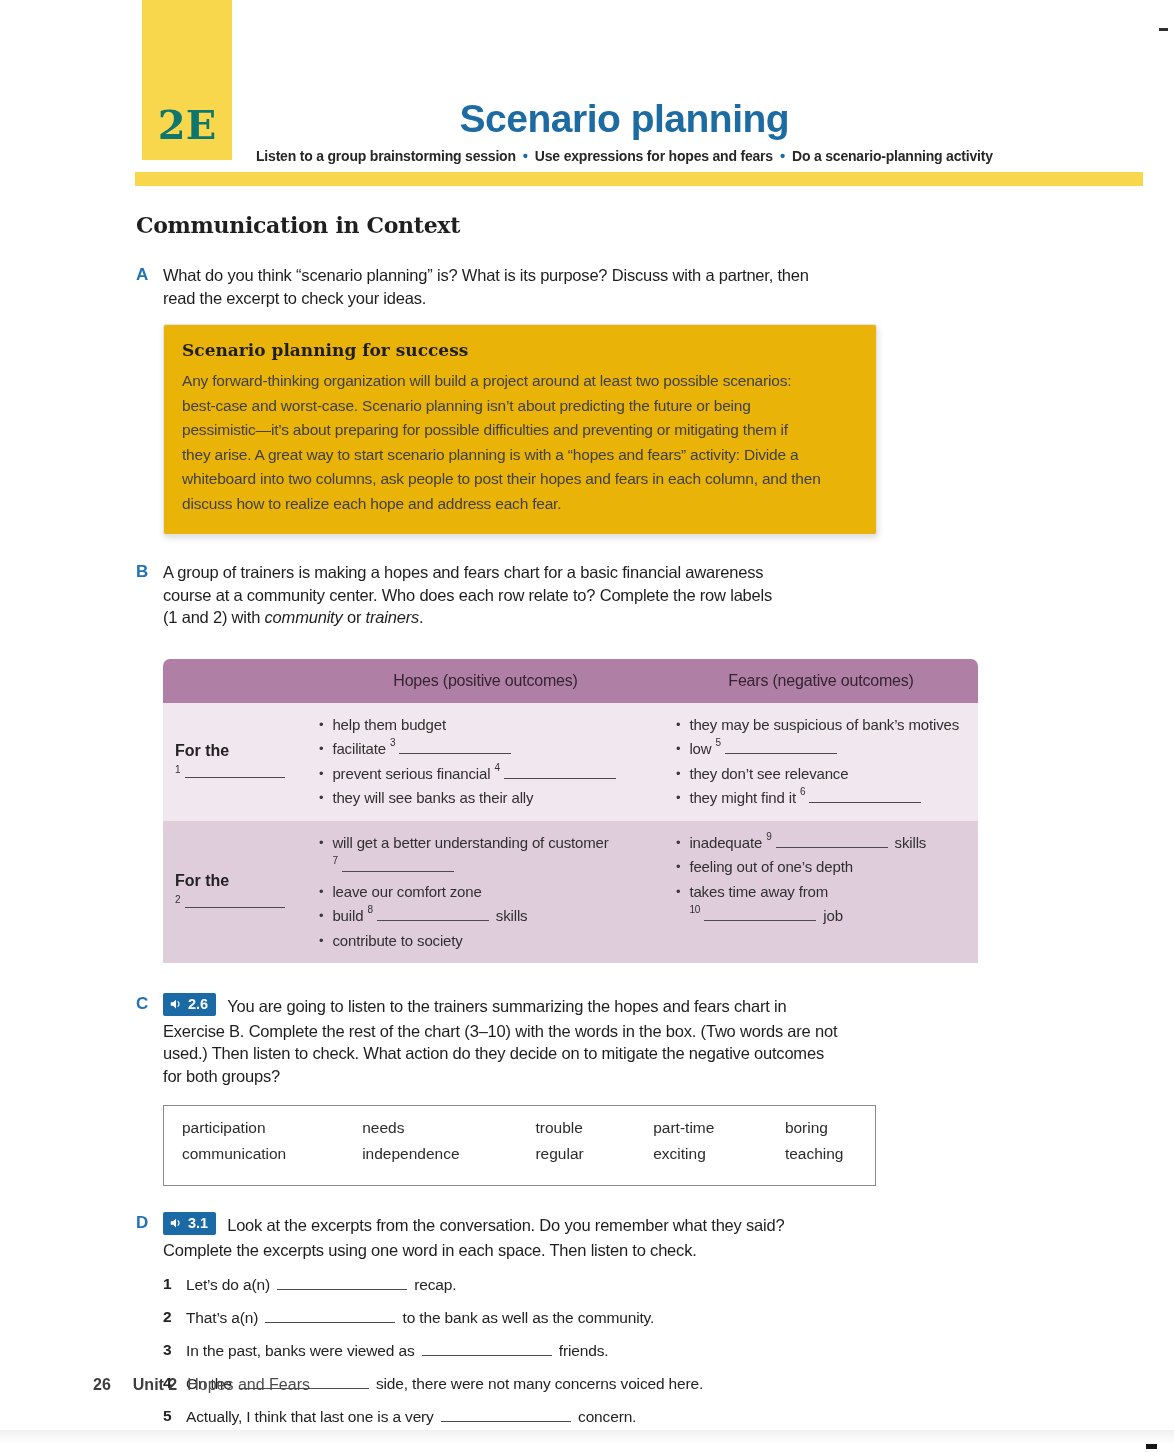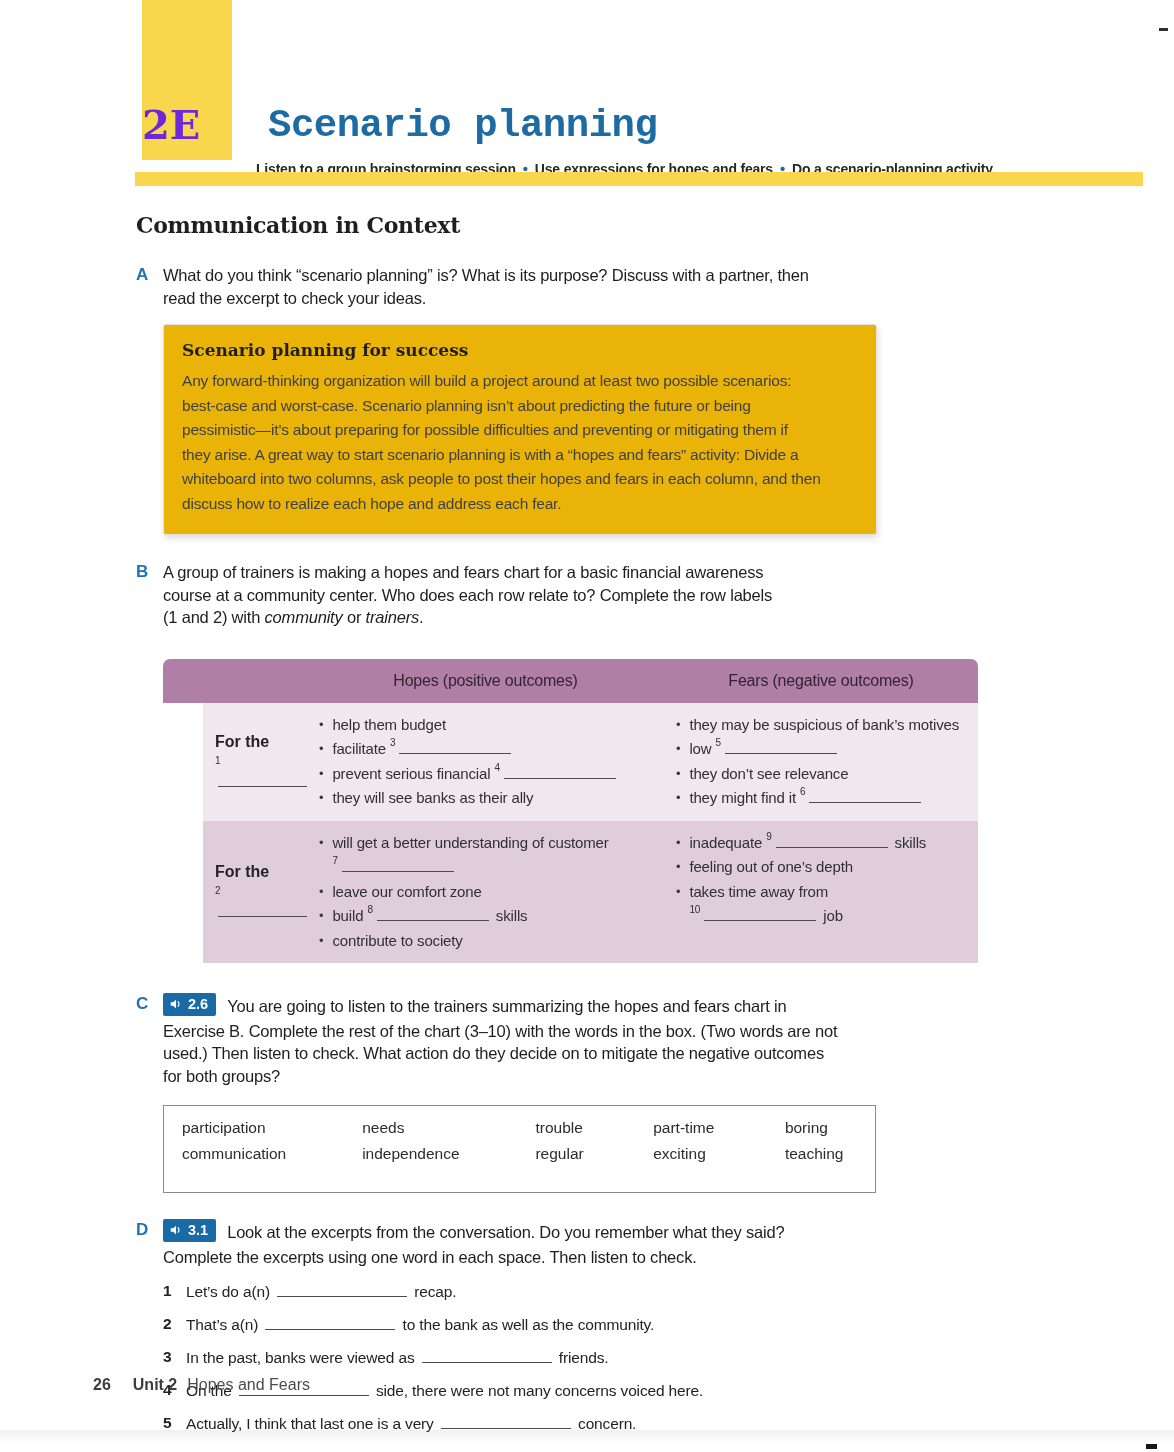--- a/index.html
+++ b/index.html
@@ -1,25 +1,25 @@
 <!DOCTYPE html>
 <html><head>
 <meta charset="utf-8">
 <style>
   html,body{margin:0;padding:0;background:#ffffff;}
   .page{position:relative;width:1174px;height:1452px;background:#ffffff;overflow:hidden;
         font-family:"Liberation Sans",sans-serif;color:#212121;}
 
   
   .unit-tab{position:absolute;left:142px;top:0;width:90px;height:160px;background:#f8d74c;
-            display:flex;align-items:flex-end;padding-bottom:12px;box-sizing:border-box;
-            font-family:"DejaVu Serif","Liberation Serif",serif;font-weight:bold;font-size:40px;color:#6d28d9;}
+            display:flex;align-items:flex-end;justify-content:center;padding-bottom:12px;box-sizing:border-box;
+            font-family:"DejaVu Serif","Liberation Serif",serif;font-weight:bold;font-size:40px;color:#0f766e;}
   .header-text{position:absolute;left:256px;top:92px;}
-  .lesson-title{margin:12px;font-family:Liberation Mono, monospace;font-weight:bold;
-                font-size:39px;line-height:44px;color:#1c6ba3;letter-spacing:-0.5px;}
+  .lesson-title{margin:5px;font-family:Liberation Sans, sans-serif;font-weight:bold;
+                font-size:39px;line-height:44px;color:#1c6ba3;letter-spacing:-0.5px;text-align:center;}
   .objectives{margin-top:6px;font-size:14px;font-weight:bold;color:#272727;letter-spacing:-0.2px;}
   .objectives .obj-sep{color:#1c6ba3;margin:0 7px;font-size:15px;}
   .yellow-bar{position:absolute;left:135px;top:172px;width:1008px;height:14px;background:#f8d74c;}
 
   
   .main{position:absolute;left:136px;top:212px;width:920px;}
   .section-heading{margin:0 0 26px 0;font-family:"DejaVu Serif","Liberation Serif",serif;
                    font-weight:bold;font-size:22px;color:#1f1f1f;letter-spacing:-0.3px;}
 
   .exercise{display:flex;margin-bottom:26px;}
@@ -36,40 +36,40 @@
 
   
   .hf-table{margin-top:30px;display:grid;grid-template-columns:144px 357px 314px;gap:0;width:823px;}
   .cell{box-sizing:border-box;}
   .th{background:#b07fa6;height:44px;display:flex;align-items:center;justify-content:center;
       font-size:16px;color:#332431;letter-spacing:-0.2px;}
   .th.first{border-top-left-radius:7px;}
   .th.last{border-top-right-radius:7px;}
   .row0{background:#f1e7ee;}
   .row1{background:#e0cddc;}
-  .label-cell{display:flex;flex-direction:column;justify-content:center;padding:10px 12px;margin-left:40px;}
+  .label-cell{display:flex;flex-direction:column;justify-content:center;padding:10px 12px;}
   .label-cell .lbl{font-weight:bold;font-size:16px;color:#232323;}
   .label-cell .lbl-line{margin-top:4px;}
   .bullets{list-style:none;margin:0;padding:10px 12px;display:flex;flex-direction:column;justify-content:center;}
   .bullets li{display:flex;gap:9px;font-size:15px;line-height:24.5px;color:#303030;letter-spacing:-0.15px;}
   .bullets .dot{flex:0 0 auto;color:#3a3a3a;font-size:13px;line-height:24.5px;}
   .blank{display:inline-block;width:112px;height:12px;border-bottom:1.5px solid #4b4b4b;margin:0 3px;vertical-align:baseline;}
   .blank.short{width:100px;}
   .blank.wide{width:130px;}
   sup.num{font-size:10px;line-height:10px;vertical-align:top;position:relative;top:1px;margin-right:1px;color:#303030;}
 
   
   .audio-badge{display:inline-flex;align-items:center;gap:5px;background:#1a6aa5;color:#fff;
                font-weight:bold;font-size:14.5px;padding:3px 8px 4px 6px;border-radius:2px;margin-right:11px;
                flex:0 0 auto;}
   .c-line1{display:flex;align-items:flex-start;margin-bottom:2px;}
   .c-line1 .prompt-line{padding-top:2px;}
 
   
-  .word-box{margin-top:18px;width:713px;border:1px solid #8a8a8a;padding:11px 0 28px 18px;box-sizing:border-box;}
+  .word-box{margin-top:18px;width:713px;border:1px solid #8a8a8a;padding:11px 0 21px 18px;box-sizing:border-box;}
   .word-grid{display:grid;grid-template-columns:26% 25% 17% 19% 13%;row-gap:5px;}
   .word-grid span{font-size:15.5px;color:#2c2c2c;line-height:21px;}
 
   
   .d-items{margin-top:14px;}
   .d-item{display:flex;margin-bottom:13px;}
   .d-num{flex:0 0 23px;font-weight:bold;font-size:15.5px;color:#232323;}
   .d-text{font-size:15.5px;color:#232323;line-height:20px;letter-spacing:-0.15px;text-align:center;}
 
   

